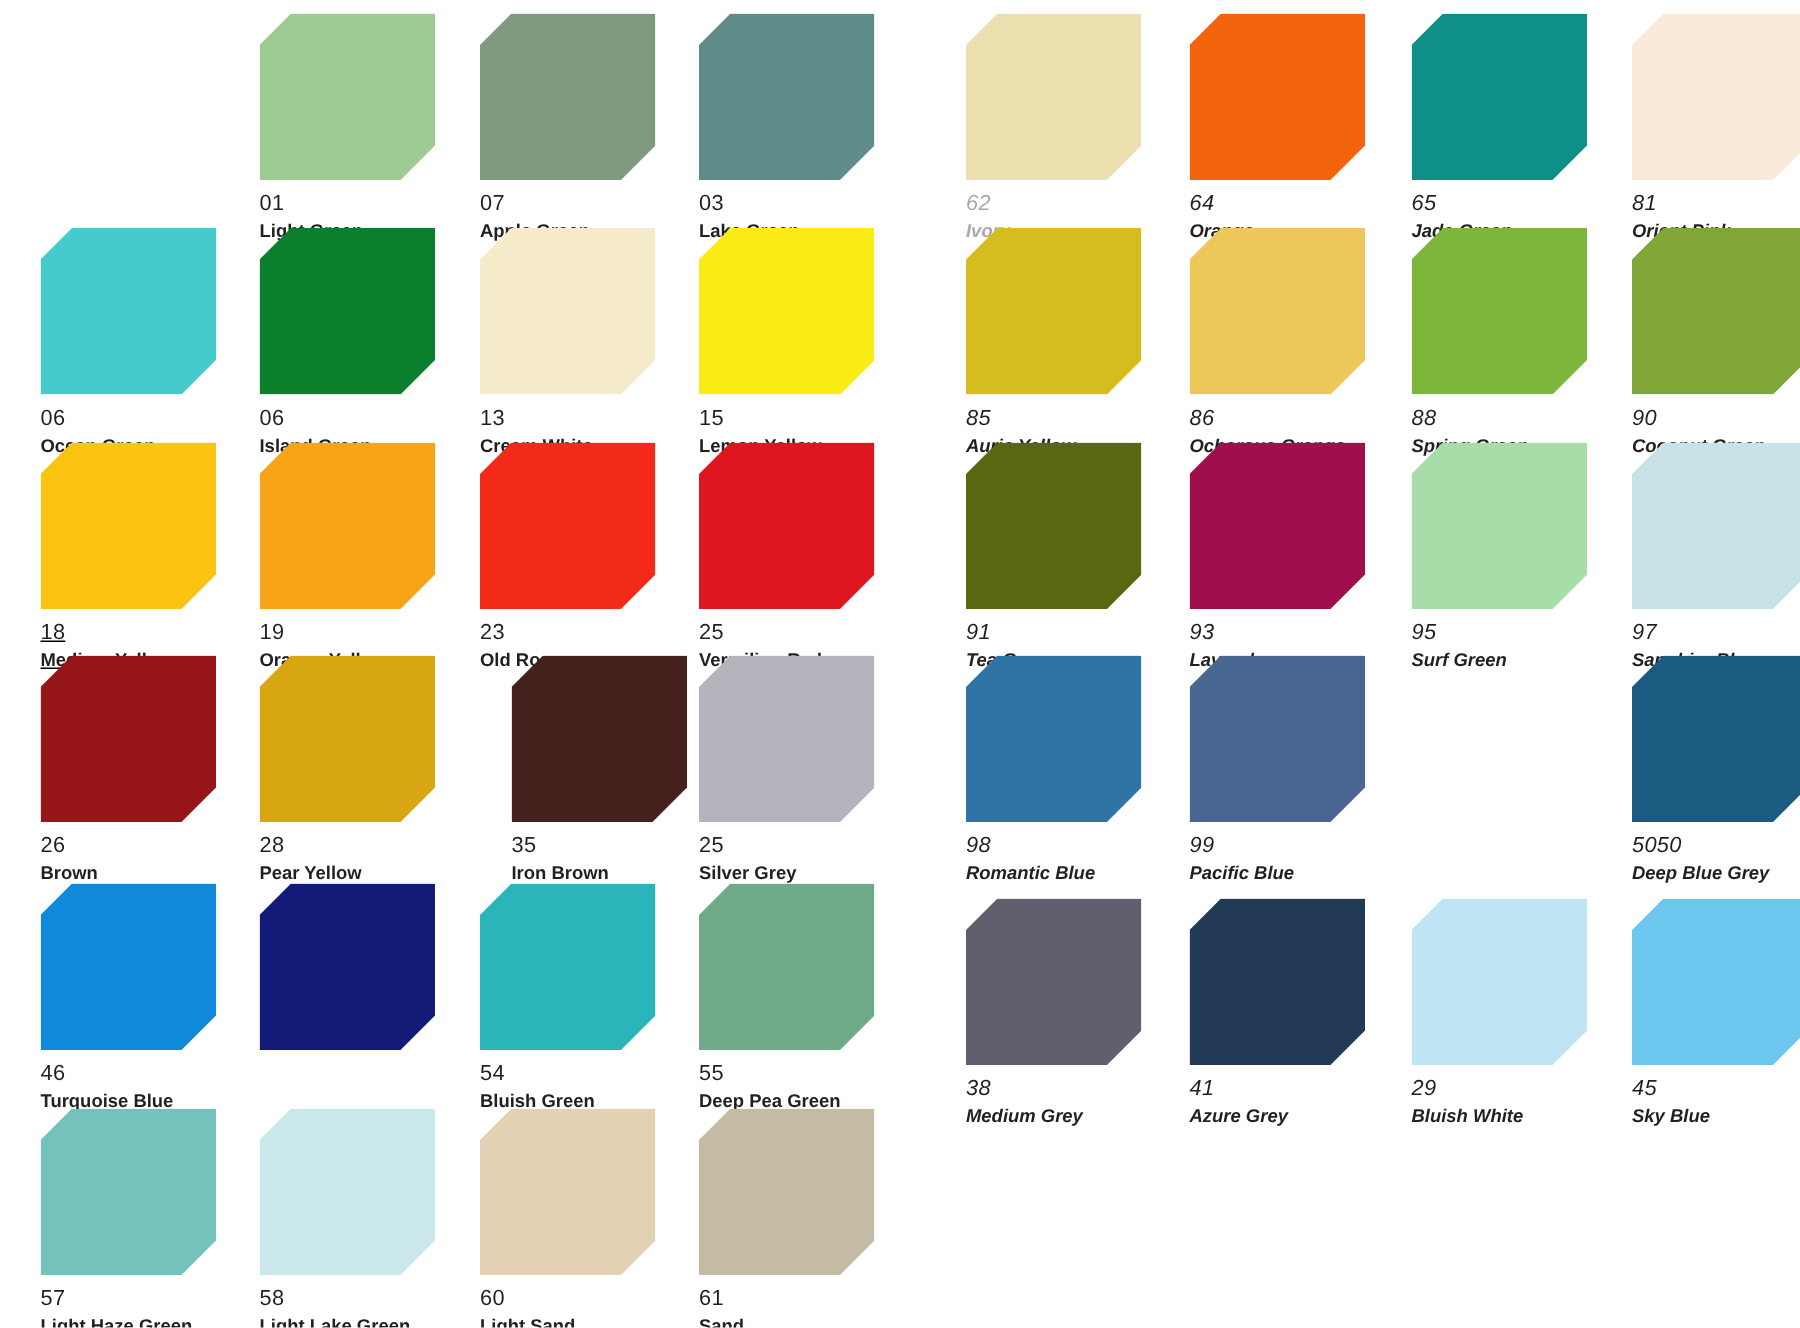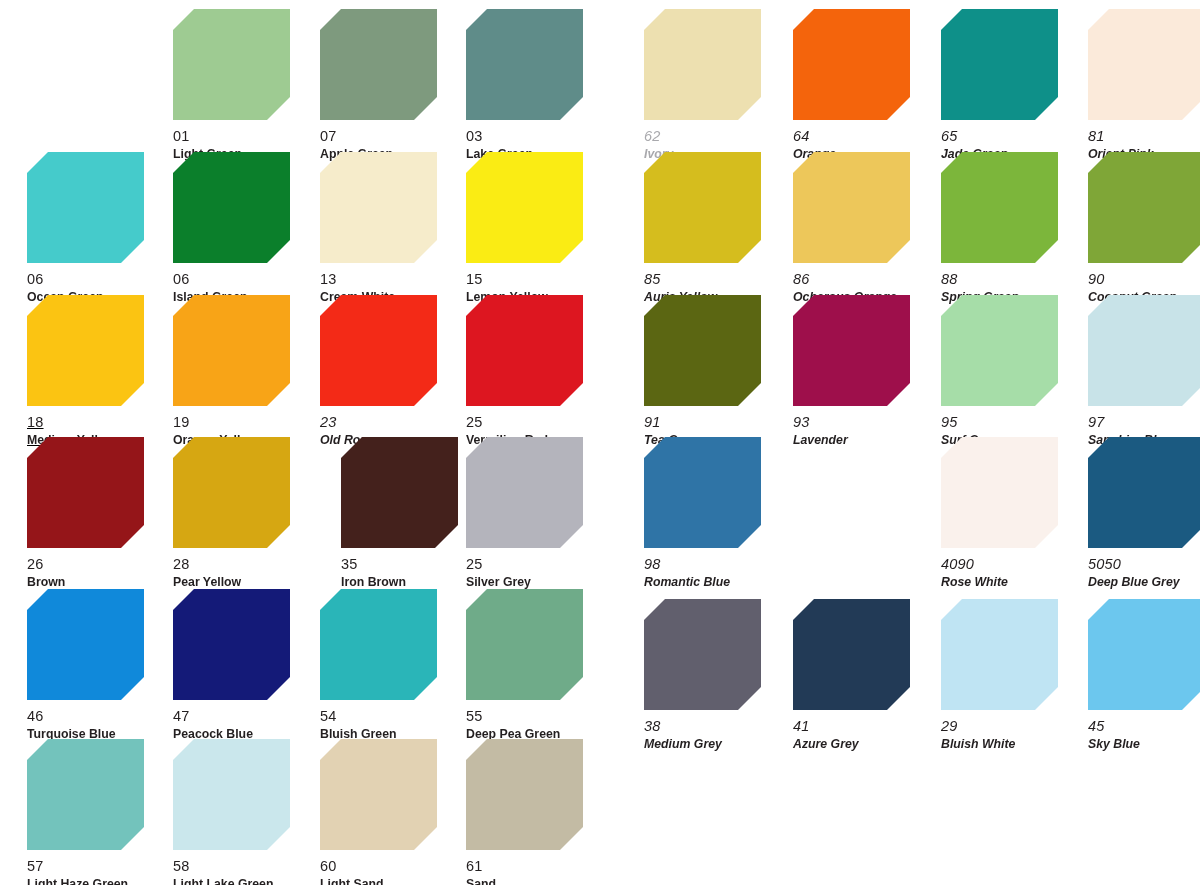--- a/index.html
+++ b/index.html
@@ -133,21 +133,21 @@
           <div class="swatch-name">Medium Yellow</div>
         </div>
       </div>
       <div class="swatch-cell" style="left: 173px; top: 295px;">
         <div class="swatch-chip" title="#F8A417" style="background: rgb(248, 164, 23);"></div>
         <div class="swatch-meta">
           <div class="swatch-code">19</div>
           <div class="swatch-name">Orange Yellow</div>
         </div>
       </div>
-      <div class="swatch-cell" style="left: 320px; top: 295px; font-style: italic;">
+      <div class="swatch-cell" style="left: 320px; top: 295px;">
         <div class="swatch-chip" title="#F32A17" style="background: rgb(243, 42, 23);"></div>
         <div class="swatch-meta">
           <div class="swatch-code">23</div>
           <div class="swatch-name">Old Rose</div>
         </div>
       </div>
       <div class="swatch-cell" style="left: 466px; top: 295px;">
         <div class="swatch-chip" title="#DD1620" style="background: rgb(221, 22, 32);"></div>
         <div class="swatch-meta">
           <div class="swatch-code">25</div>
@@ -184,24 +184,20 @@
       </div>
       <div class="swatch-cell" style="left: 27px; top: 589px;">
         <div class="swatch-chip" title="#1089DA" style="background: rgb(16, 137, 218);"></div>
         <div class="swatch-meta">
           <div class="swatch-code">46</div>
           <div class="swatch-name">Turquoise Blue</div>
         </div>
       </div>
       <div class="swatch-cell" style="left: 173px; top: 589px;">
         <div class="swatch-chip" title="#141A78" style="background: rgb(20, 26, 120);"></div>
-        <div class="swatch-meta">
-          <div class="swatch-code">47</div>
-          <div class="swatch-name">Peacock Blue</div>
-        </div>
       </div>
       <div class="swatch-cell" style="left: 320px; top: 589px;">
         <div class="swatch-chip" title="#2AB5B8" style="background: rgb(42, 181, 184);"></div>
         <div class="swatch-meta">
           <div class="swatch-code">54</div>
           <div class="swatch-name">Bluish Green</div>
         </div>
       </div>
       <div class="swatch-cell" style="left: 466px; top: 589px;">
         <div class="swatch-chip" title="#6FAB89" style="background: rgb(111, 171, 137);"></div>
@@ -324,25 +320,25 @@
           <div class="swatch-name">Sapphire Blue</div>
         </div>
       </div>
       <div class="swatch-cell" style="left: 16px; top: 437px;">
         <div class="swatch-chip" title="#2F74A6" style="background: rgb(47, 116, 166);"></div>
         <div class="swatch-meta">
           <div class="swatch-code">98</div>
           <div class="swatch-name">Romantic Blue</div>
         </div>
       </div>
-      <div class="swatch-cell" style="left: 313px; top: 437px;">
-        <div class="swatch-chip" title="#FAF1EC" style="background: rgb(250, 241, 236);"></div>
-        <div class="swatch-meta">
-          <div class="swatch-code">4090</div>
-          <div class="swatch-name">Rose White</div>
+      <div class="swatch-cell" style="left: 165px; top: 437px;">
+        <div class="swatch-chip" title="#4A6792" style="background: rgb(74, 103, 146);"></div>
+        <div class="swatch-meta">
+          <div class="swatch-code">99</div>
+          <div class="swatch-name">Pacific Blue</div>
         </div>
       </div>
       <div class="swatch-cell" style="left: 460px; top: 437px;">
         <div class="swatch-chip" title="#1B5A81" style="background: rgb(27, 90, 129);"></div>
         <div class="swatch-meta">
           <div class="swatch-code">5050</div>
           <div class="swatch-name">Deep Blue Grey</div>
         </div>
       </div>
       <div class="swatch-cell" style="left: 16px; top: 599px;">

